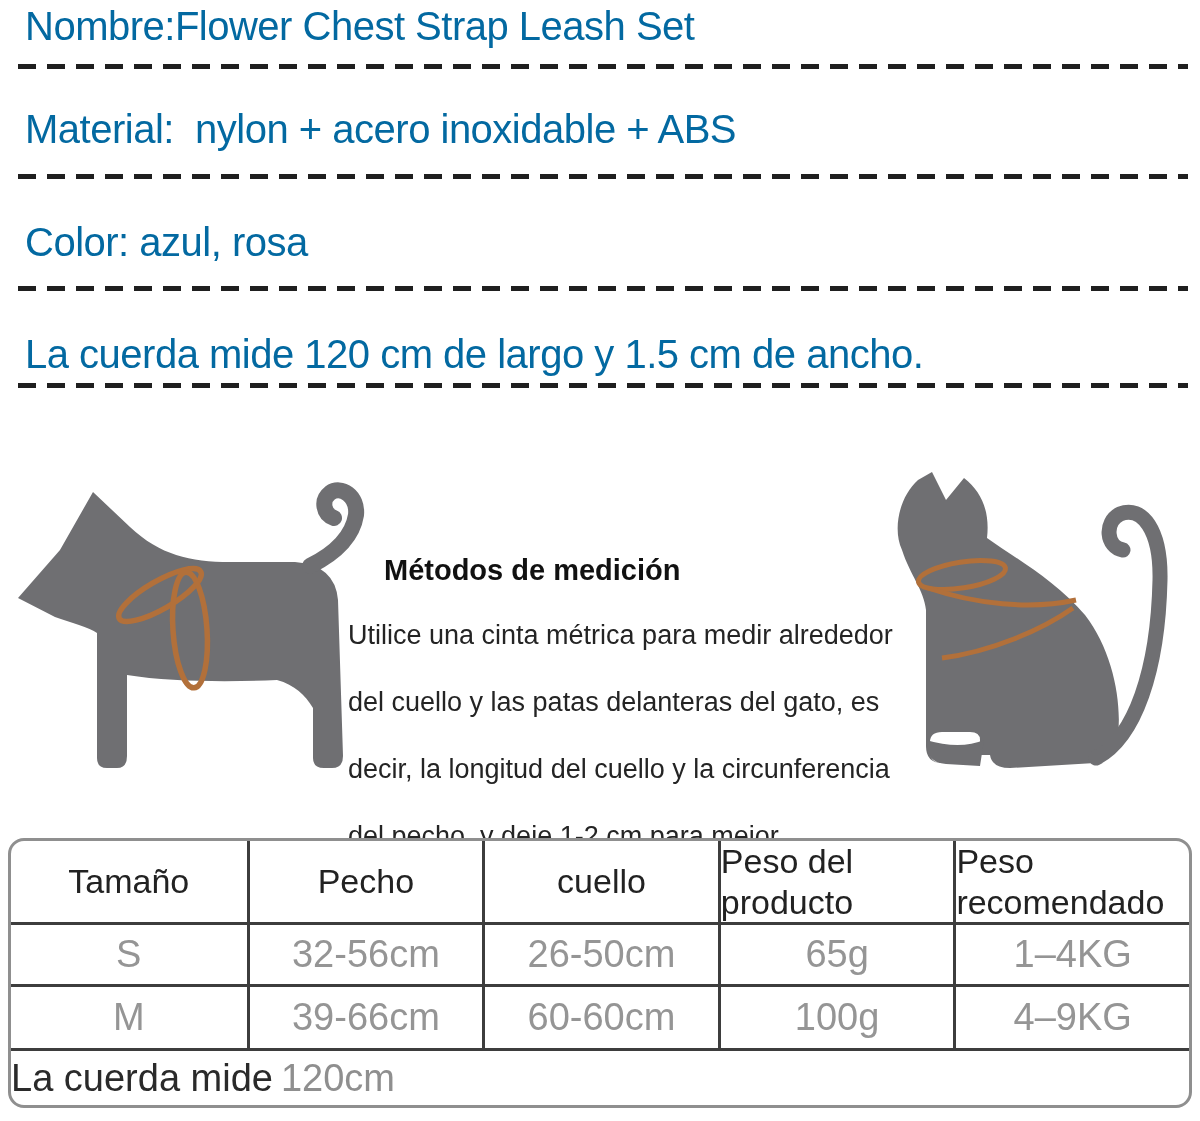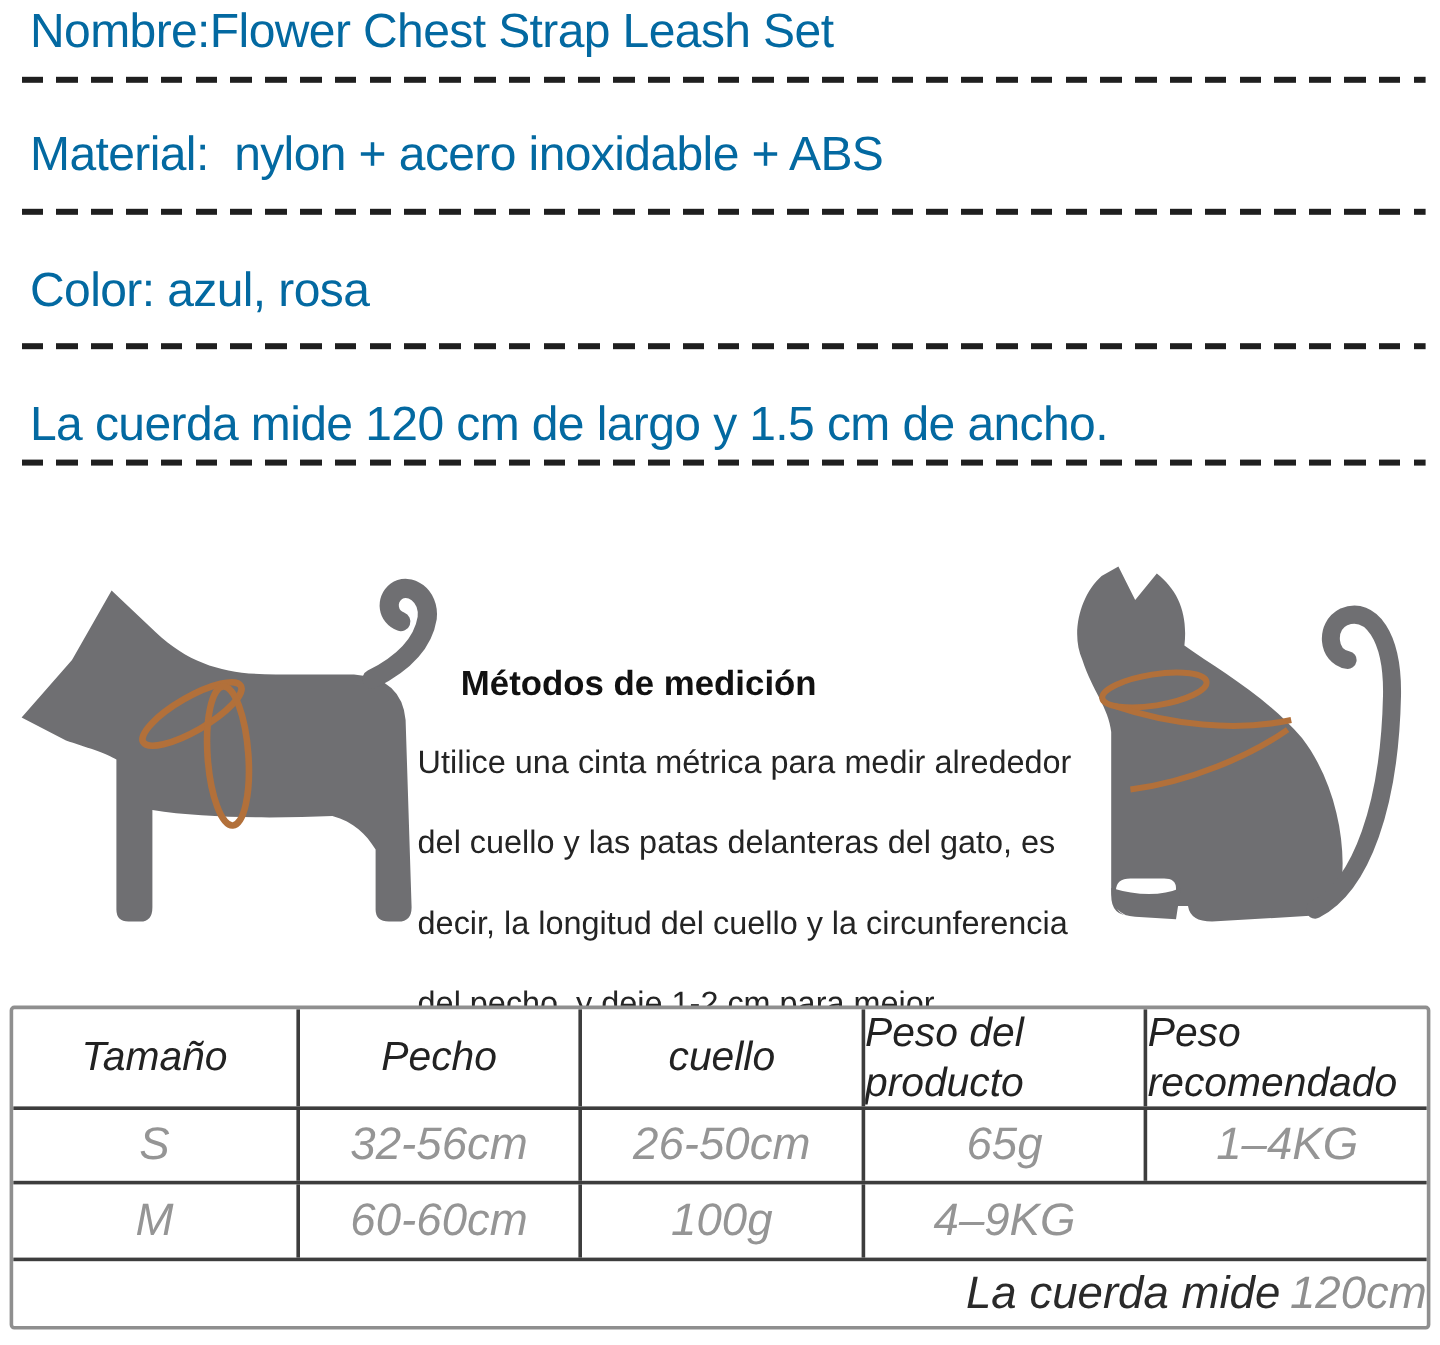--- a/index.html
+++ b/index.html
@@ -31,40 +31,40 @@
   }
   .measure-line {
     font-size:27px; color:#242424; line-height:35px; white-space:pre;margin-top:32px;
   }
   .illustration { position:absolute; }
 
   
   .size-table {
     position:absolute; left:8px; top:838px; width:1184px; height:270px;
     box-sizing:border-box;
-    border:3px solid #8f8f8f; border-radius:4px;
+    border:3px solid #8f8f8f; border-radius:16px;
     overflow:hidden; background:#ffffff;
-    display:grid; grid-template-rows:84px 62px 64px auto;font-style:italic;
+    display:grid; grid-template-rows:84px 62px 64px auto;
   }
   .t-head, .t-row {
     display:grid; grid-template-columns:repeat(5, 1fr);
     border-bottom:3px solid #3d3d3d; box-sizing:border-box;
   }
   .t-cell {
     display:flex; align-items:center; justify-content:center;
     border-left:3px solid #3d3d3d; box-sizing:border-box;
     overflow:hidden;
   }
   .t-cell:first-child { border-left:none; }
   .t-head .t-cell { font-size:34px; color:#222222; line-height:1.18; }
   .t-head .t-cell.align-left { justify-content:flex-start; text-align:left; }
   .t-row .t-cell { font-size:38px; color:#959595; }
   .t-foot {
-    display:flex; align-items:center; justify-content:flex-end;
-    font-size:38px; box-sizing:border-box;margin-left:32px;
+    display:flex; align-items:center; justify-content:flex-start;
+    font-size:38px; box-sizing:border-box;
   }
   .t-foot .foot-label { color:#2a2a2a; white-space:pre; }
   .t-foot .foot-value { color:#8f8f8f; margin-left:8px; }
 </style>
 </head>
 <body>
 
 <div class="page">
 
   <div class="spec-line" style="top:4px">Nombre:Flower Chest Strap Leash Set</div>
@@ -133,20 +133,21 @@
     <div class="t-row">
       <div class="t-cell">S</div>
       <div class="t-cell">32-56cm</div>
       <div class="t-cell">26-50cm</div>
       <div class="t-cell">65g</div>
       <div class="t-cell">1–4KG</div>
     </div>
 
     <div class="t-row">
       <div class="t-cell">M</div>
+      <div class="t-cell">39-66cm</div>
       <div class="t-cell">60-60cm</div>
       <div class="t-cell">100g</div>
       <div class="t-cell">4–9KG</div>
     </div>
 
     <div class="t-foot">
       <span class="foot-label">La cuerda mide</span>
       <span class="foot-value">120cm</span>
     </div>
   </div>

